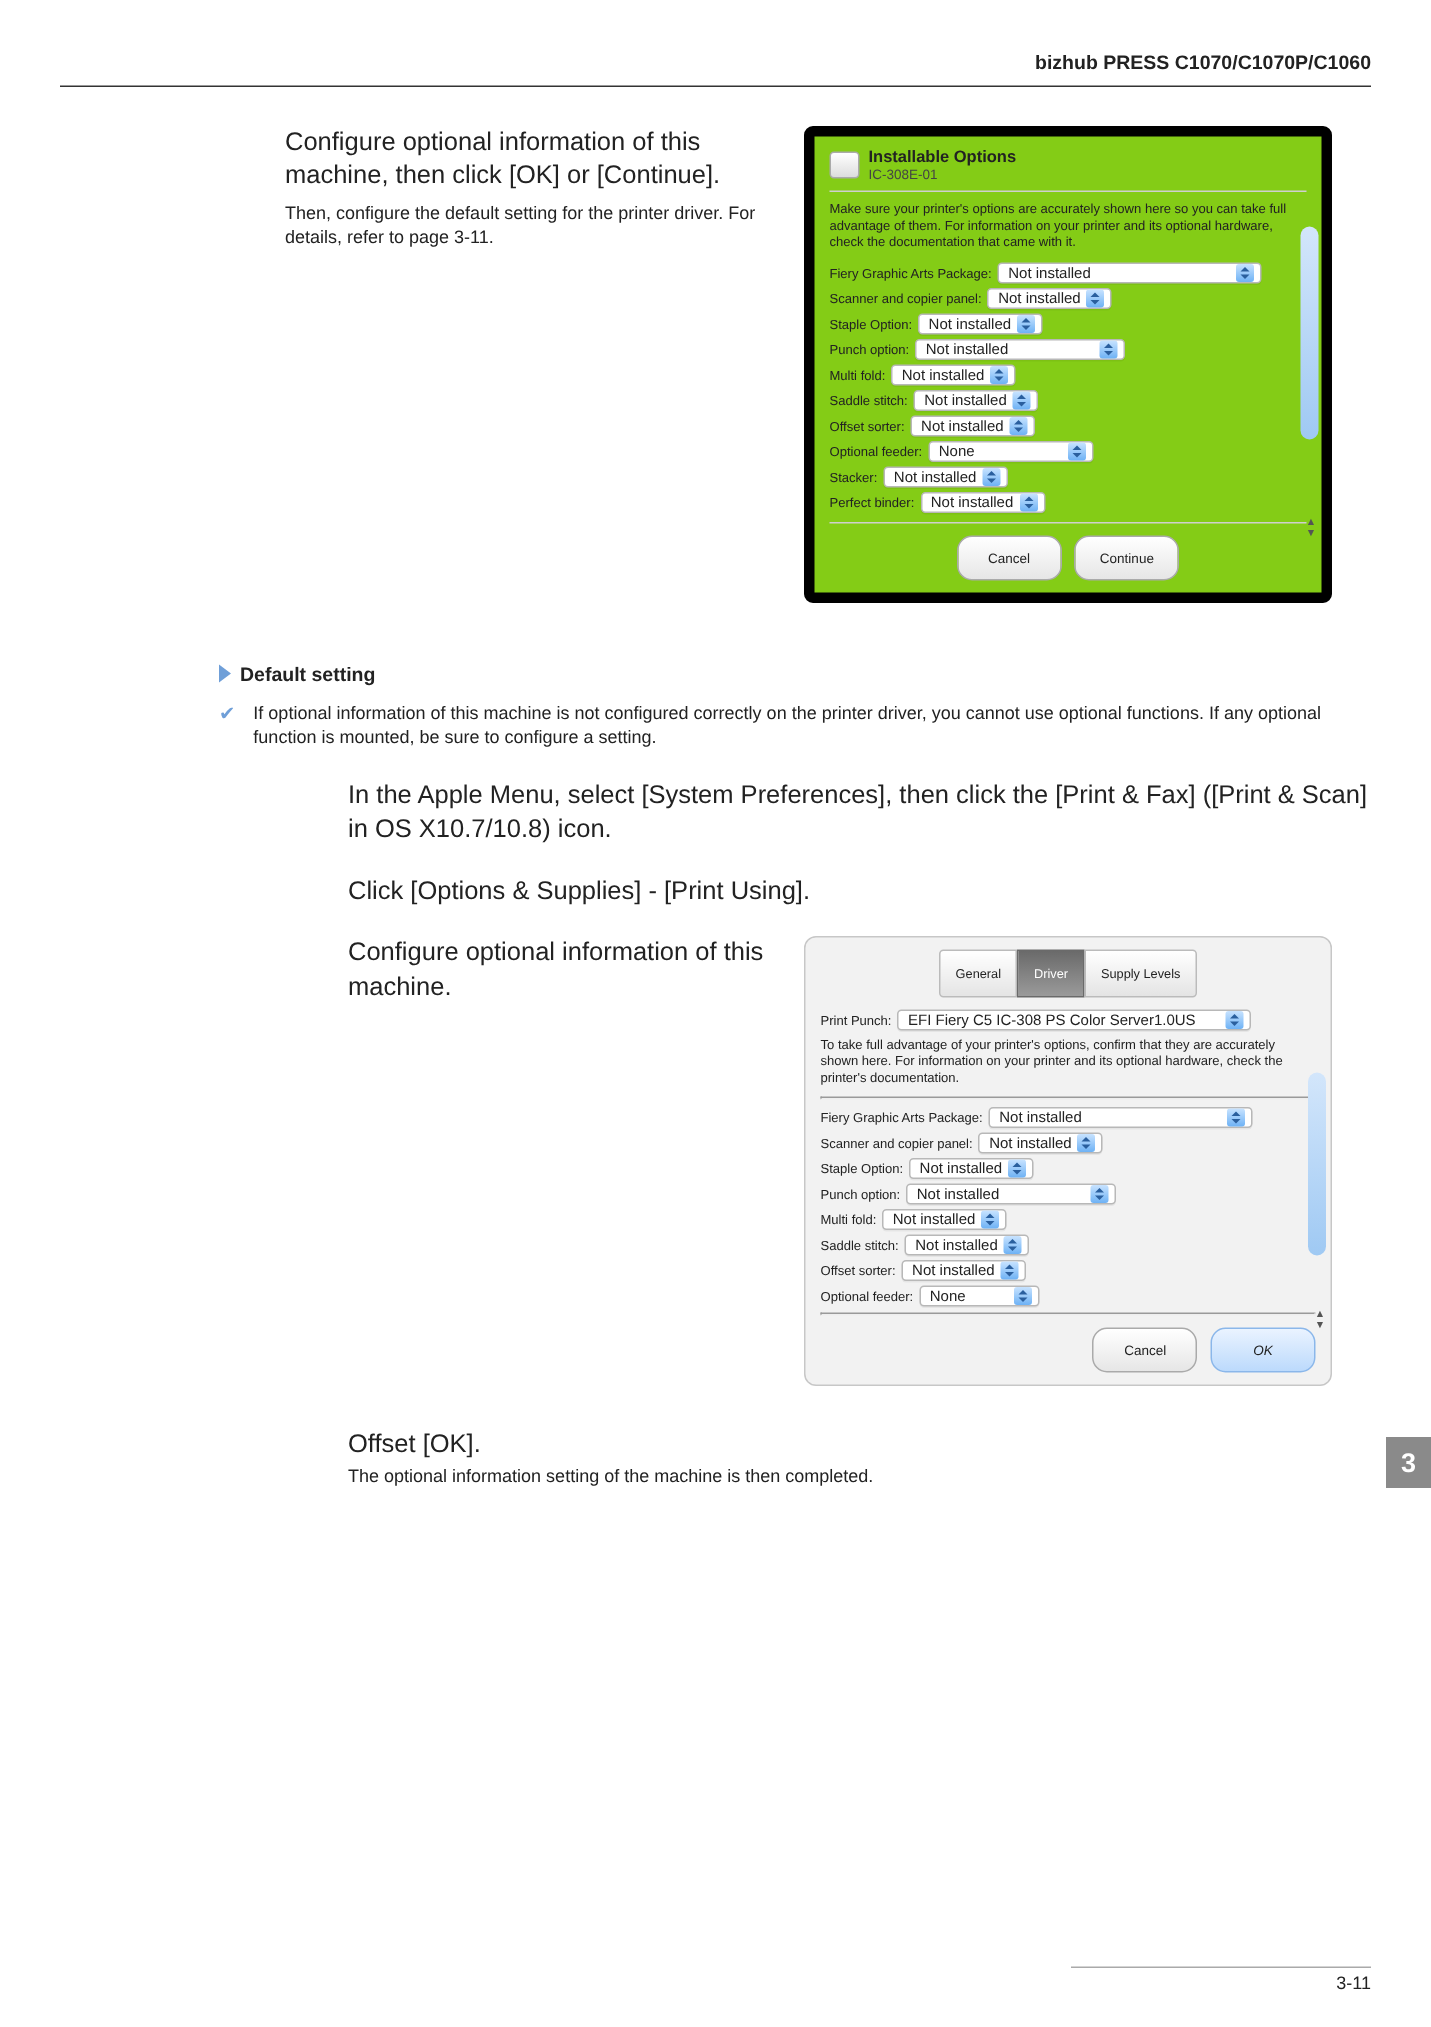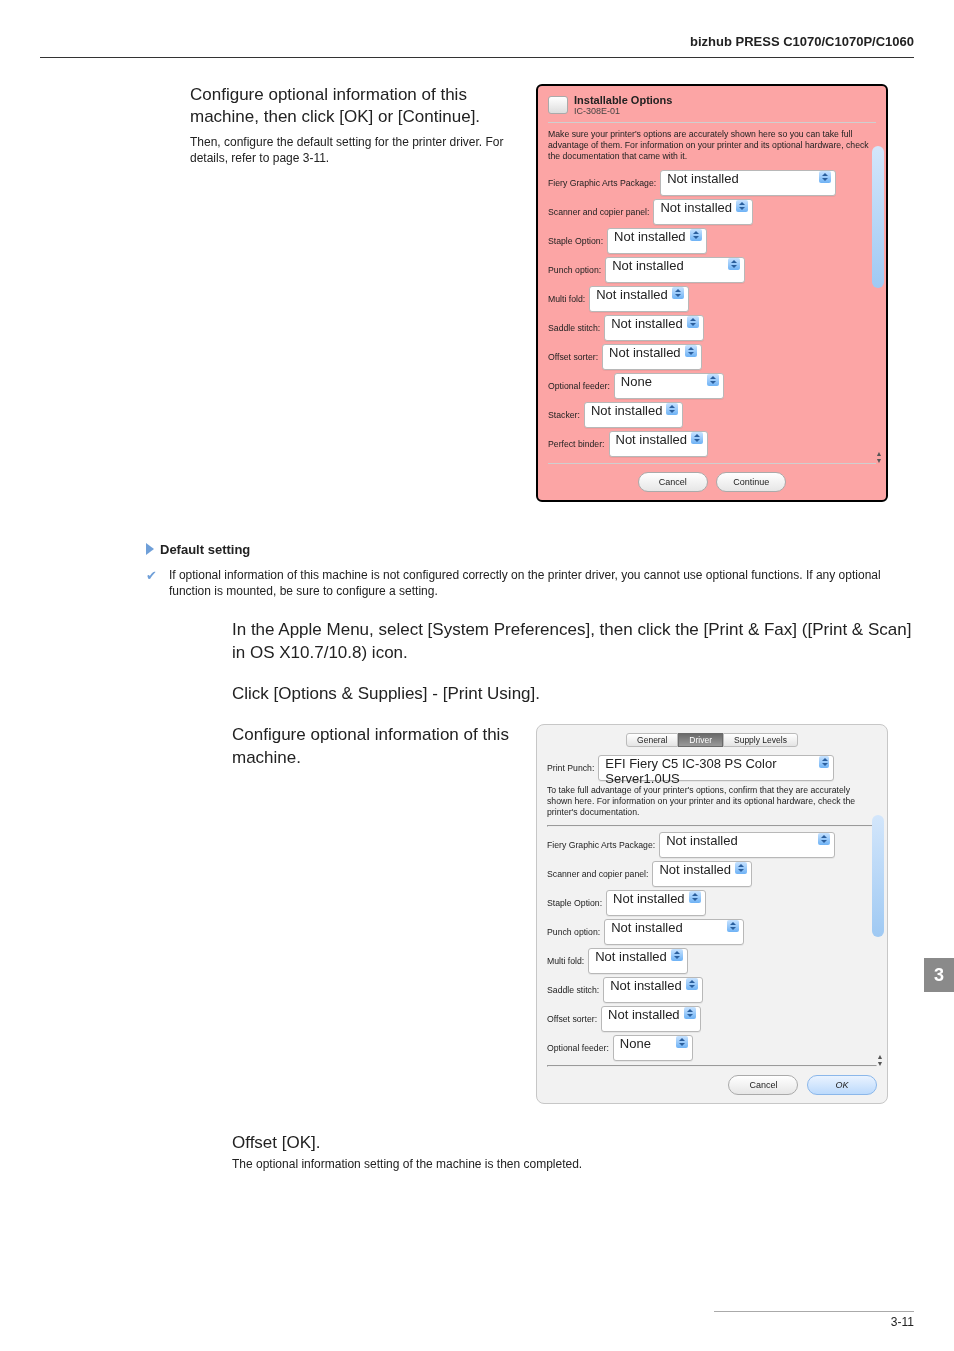--- a/index.html
+++ b/index.html
@@ -42,49 +42,49 @@
     margin: 0 0 6px 0;
     line-height: 1.3;
   }
   .sec-left p {
     font-size: 12px;
     margin: 2px 0 0 0;
     line-height: 1.35;
   }
   .dialog {
     width: 352px;
-    border: 2px solid #000000;
+    border: 7px solid #000000;
     border-radius: 6px;
-    background: #fca5a5;
+    background: #84cc16;
     font-size: 9px;
     padding: 8px 10px 8px 10px;
     position: relative;
   }
   .dialog .title-row { display: flex; align-items: center; gap: 6px; margin-bottom: 4px; }
   .printer-icon {
     width: 20px; height: 18px;
     background: linear-gradient(#fff,#ddd);
     border: 1px solid #aaa;
     border-radius: 3px;
   }
   .dialog .title-text { font-size: 11px; font-weight: bold; line-height: 1.1; }
   .dialog .subtitle { font-size: 9px; color: #444; }
   .dialog hr { border: none; border-top: 1px solid #cfcfcf; margin: 6px 0; }
   .desc { font-size: 8.7px; line-height: 1.25; margin: 4px 0 8px 0; }
   .opt-row { display: flex; align-items: center; gap: 4px; margin: 3px 0; }
   .opt-label { font-size: 8.7px; white-space: nowrap; text-align: right; }
   .select {
     display: inline-flex;
-    align-items: flex-start;
+    align-items: flex-end;
     background: #fff;
     border: 1px solid #b8b8b8;
     border-radius: 3px;
-    height: 26px;
+    height: 14px;
     padding: 0 4px 0 6px;
-    font-size: 13px;
+    font-size: 10px;
     position: relative;
     box-shadow: 0 1px 0 rgba(0,0,0,0.05);
   }
   .select-btn {
     margin-left: 4px;
     width: 12px; height: 12px;
     background: linear-gradient(#c8e3ff,#6eb2f5);
     border-radius: 2px;
     display: inline-block;
     position: relative;
@@ -115,21 +115,21 @@
     font-size: 7px;
     text-align: center;
     color: #555;
   }
   .btn-row { text-align: center; margin-top: 8px; }
   .btn {
     display: inline-flex;
     align-items: center;
     justify-content: center;
     min-width: 70px;
-    height: 20px;
+    height: 30px;
     background: linear-gradient(#fff,#e6e6e6);
     border: 1px solid #aaa;
     border-radius: 10px;
     font-size: 9px;
     padding: 0 10px;
   }
   .btn + .btn { margin-left: 6px; }
   .btn-ok { background: linear-gradient(#eaf3ff,#bcdafc); border-color: #8bb7ea; font-style: italic; }
   .section-heading {
     margin: 40px 0 10px 106px;
@@ -170,21 +170,21 @@
     font-size: 9px;
     padding: 8px 10px;
     position: relative;
   }
   .tab-bar {
     display: flex;
     justify-content: center;
     margin-bottom: 8px;
   }
   .tab {
-    height: 14px;
+    height: 32px;
     background: linear-gradient(#fff,#e4e4e4);
     border: 1px solid #bbb;
     font-size: 8.5px;
     padding: 0 10px;
     display: flex;
     align-items: center;
   }
   .tab:first-child { border-radius: 3px 0 0 3px; }
   .tab:last-child { border-radius: 0 3px 3px 0; }
   .tab.active { background: linear-gradient(#6a6a6a,#9a9a9a); color: #fff; border-color: #6a6a6a; }

